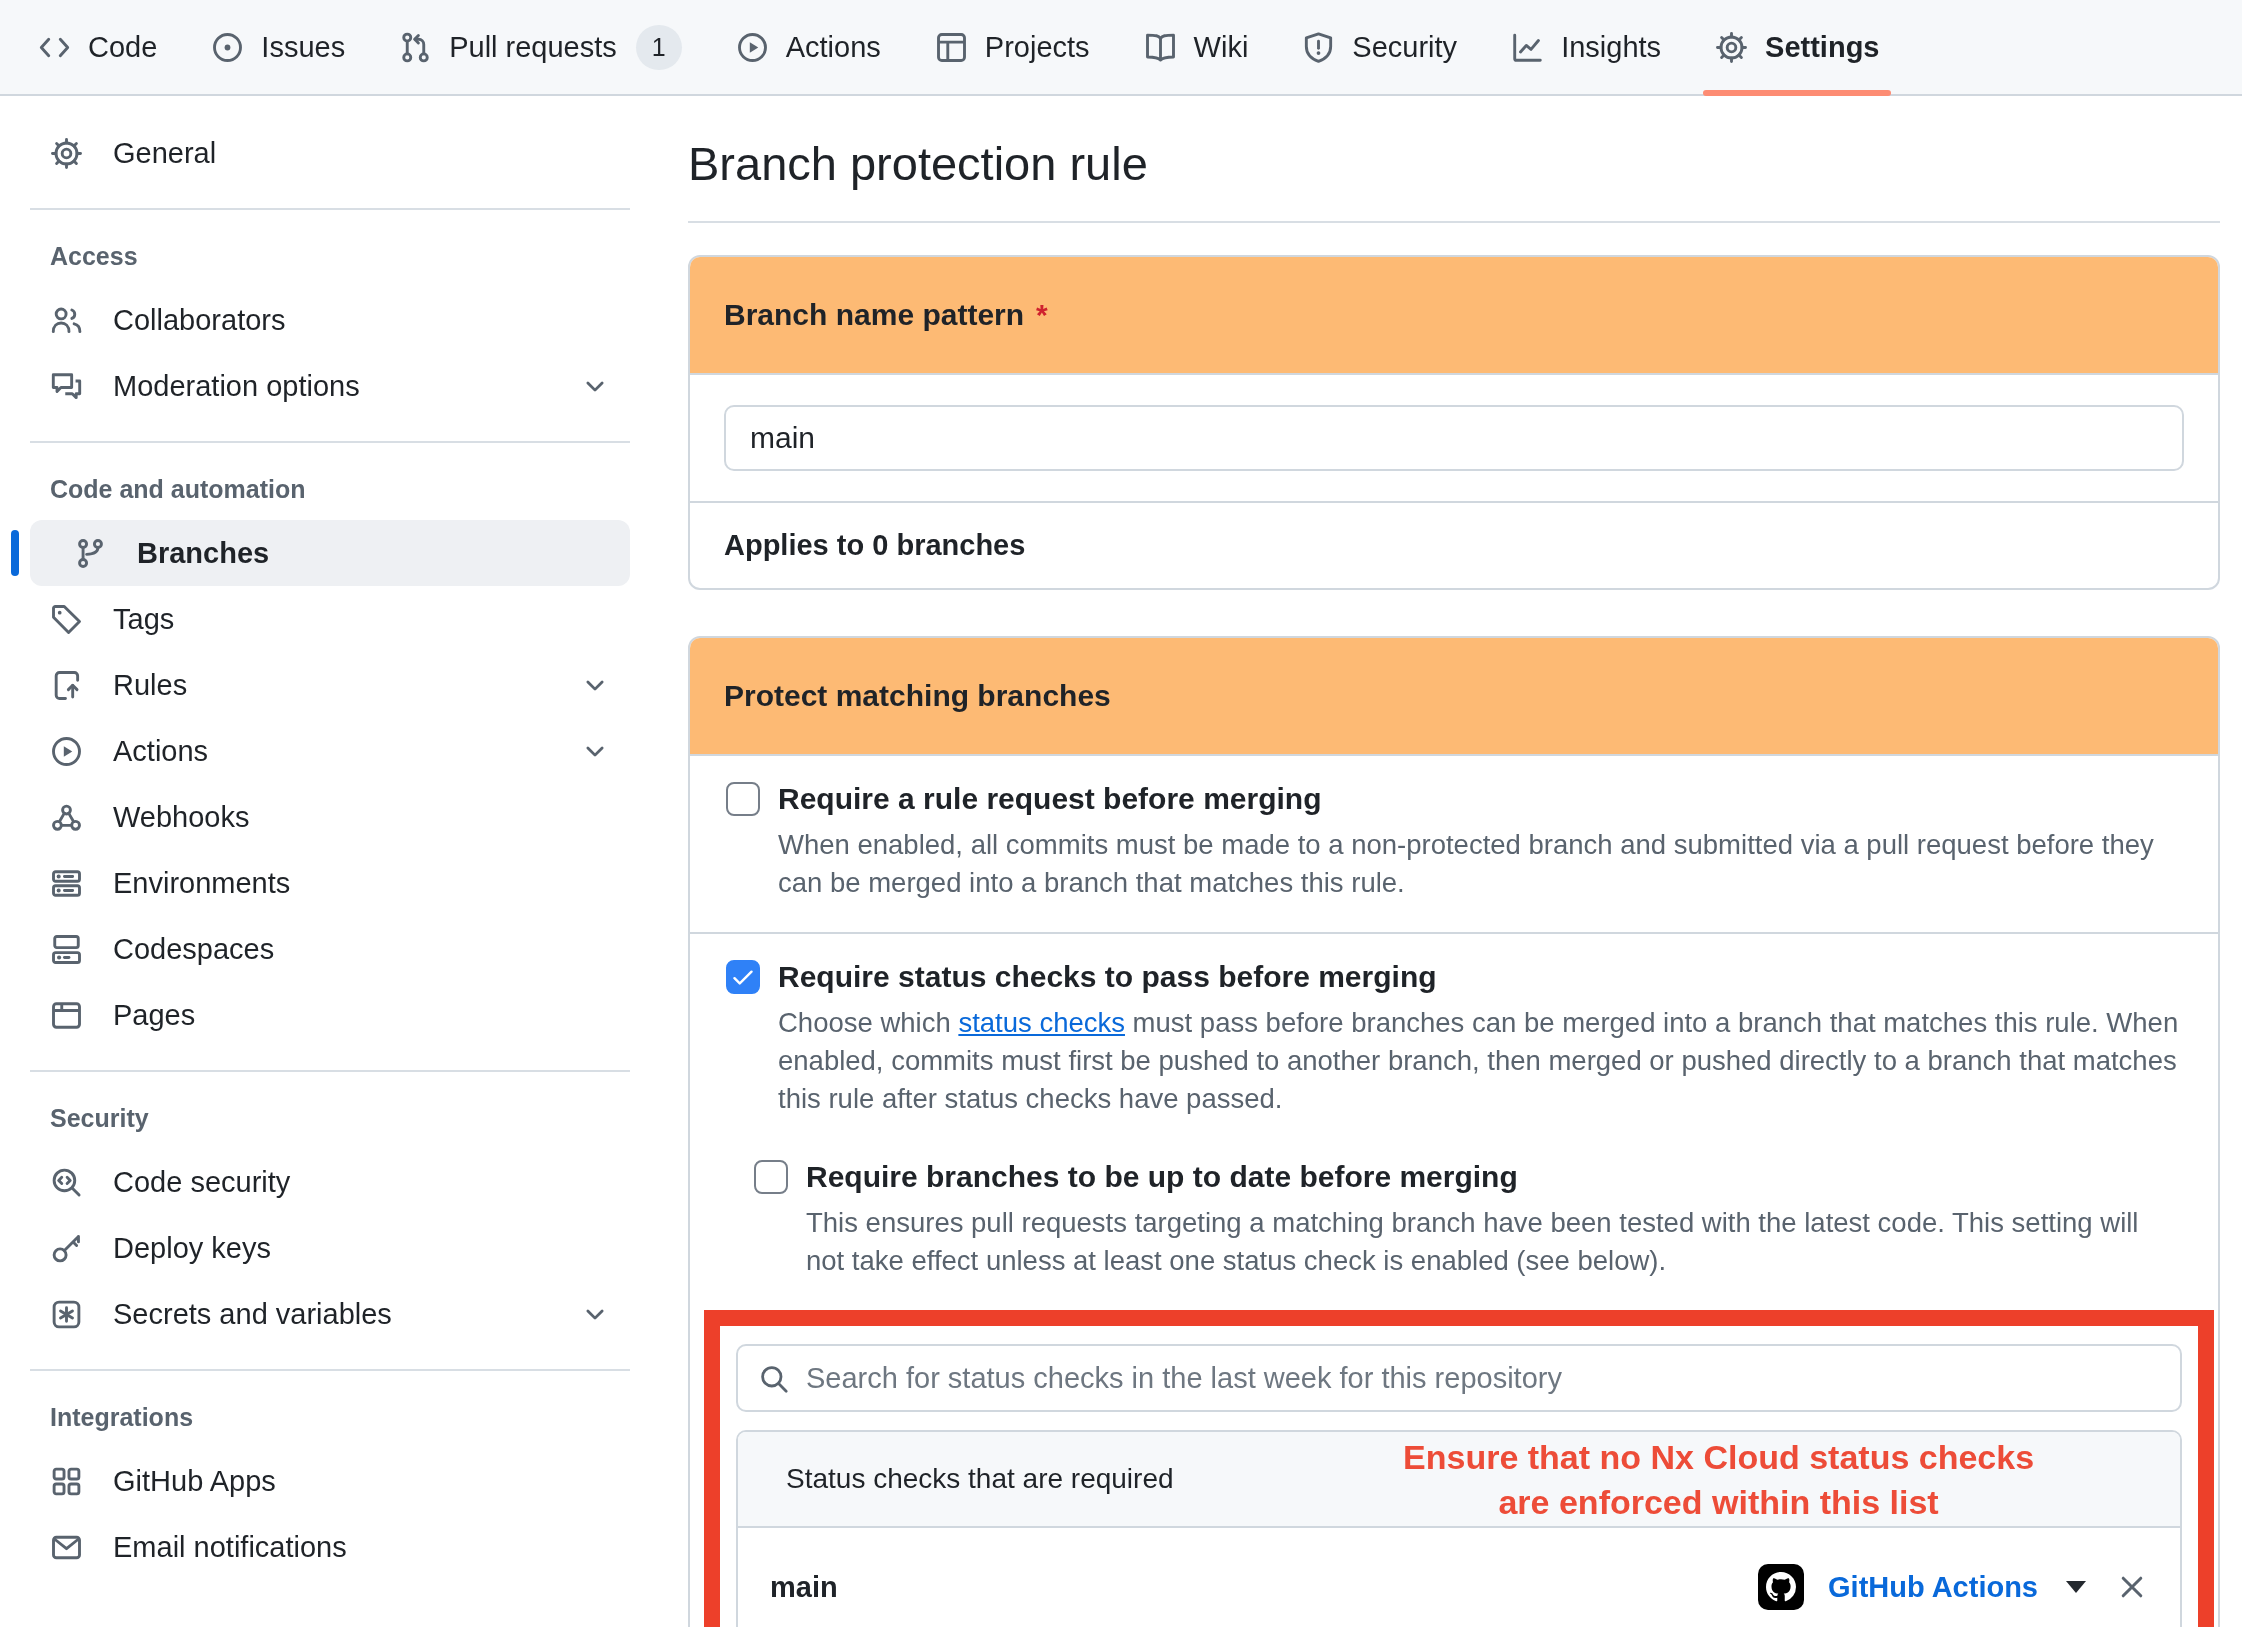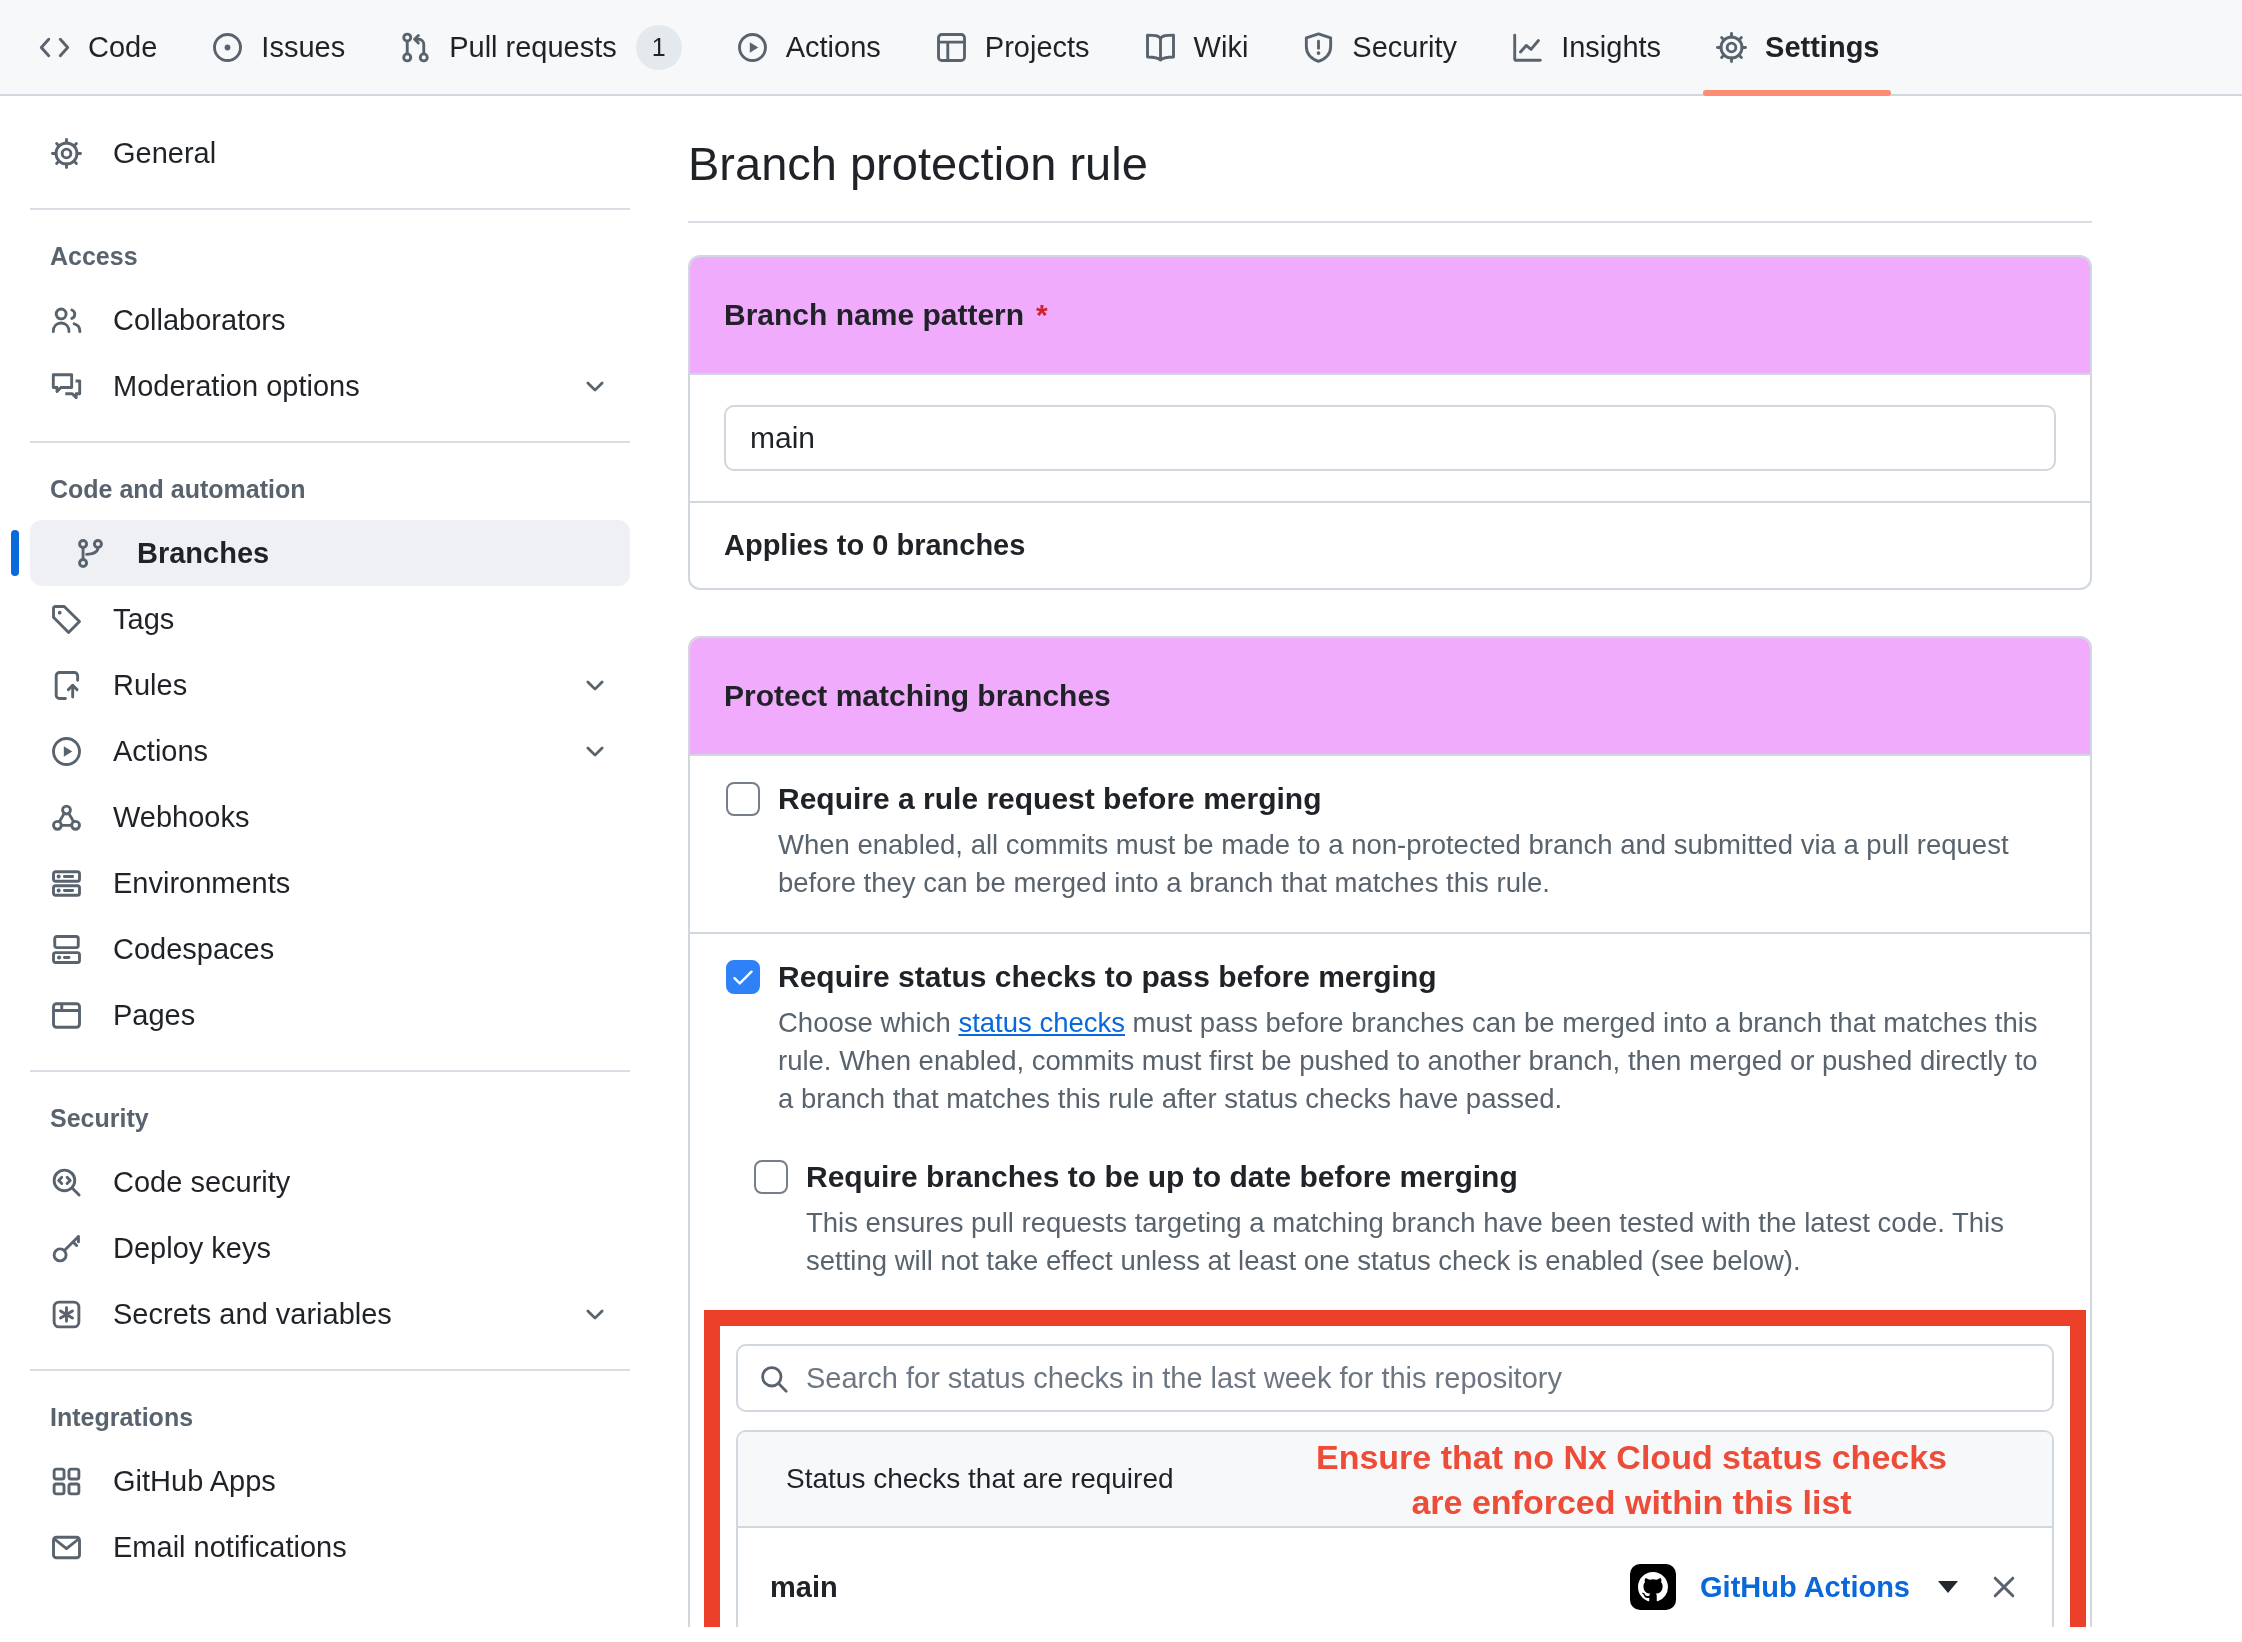--- a/index.html
+++ b/index.html
@@ -45,29 +45,29 @@
   .side-item.active::before {
     content:""; position:absolute; left:-19px; top:10px; bottom:10px; width:8px;
     border-radius:6px; background:#0969da;
   }
   .side-rule { border:none; border-top:2px solid #d8dee4; margin:22px 0; }
   .side-header {
     font-size:25px; font-weight:700; color:#59636e; padding:10px 20px 16px;
   }
 
   
-  .main { position:absolute; top:96px; left:688px; width:1404px; bottom:15px; overflow:hidden; }
+  .main { position:absolute; top:96px; left:688px; width:1532px; bottom:15px; overflow:hidden; }
   .page-title { font-size:47px; font-weight:400; margin-top:40px; }
   .title-rule { border:none; border-top:2px solid #d8dee4; margin-top:30px; }
 
   .card { border:2px solid #d0d7de; border-radius:12px; background:#fff; }
   .card.first { margin-top:32px; }
   .card.second { margin-top:46px; }
   .card-header {
-    background:#f0abfc; border-bottom:2px solid #d0d7de; height:118px;
+    background:#fdba74; border-bottom:2px solid #d0d7de; height:118px;
     display:flex; align-items:center; padding:0 34px;
     font-size:30px; font-weight:700; border-radius:10px 10px 0 0;
   }
   .req-mark { color:#cf222e; margin-left:12px; font-weight:700; }
 
   .pattern-row { padding:30px 34px; }
   .text-input {
     width:100%; height:66px; border:2px solid #d0d7de; border-radius:10px;
     font-size:30px; color:#1f2328; padding:0 24px; outline:none; background:#fff;
     font-family:inherit;

